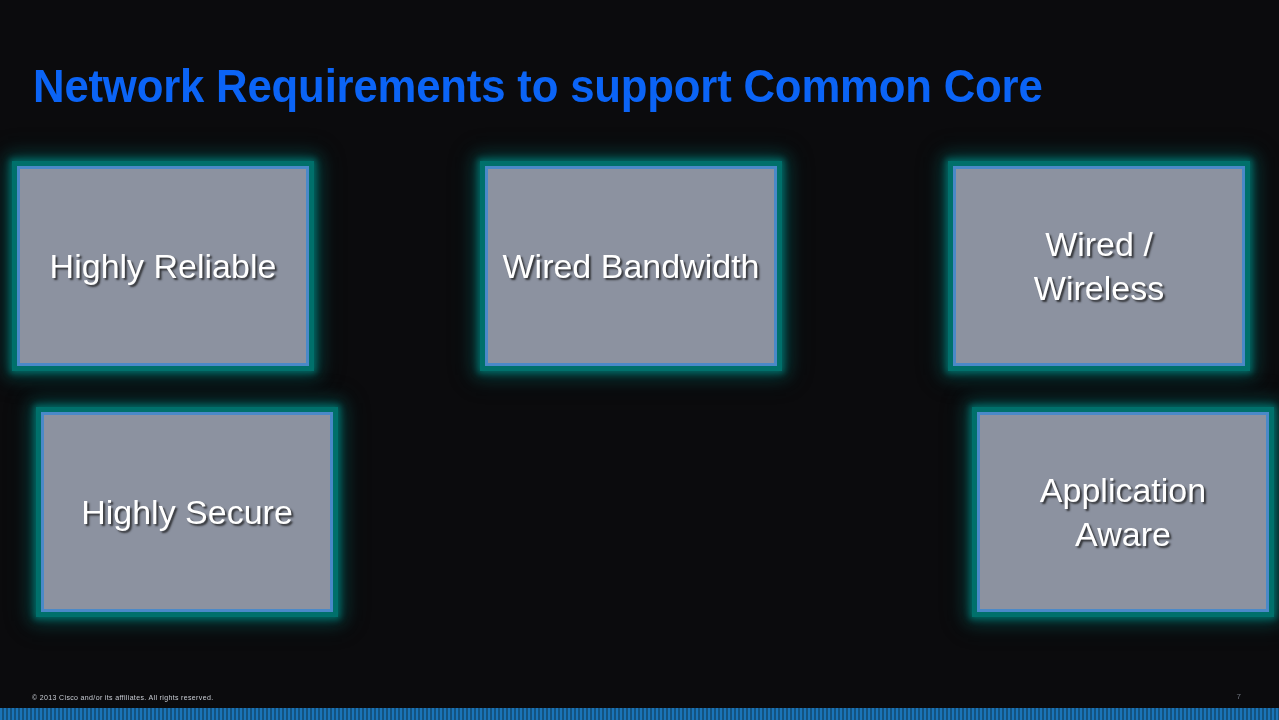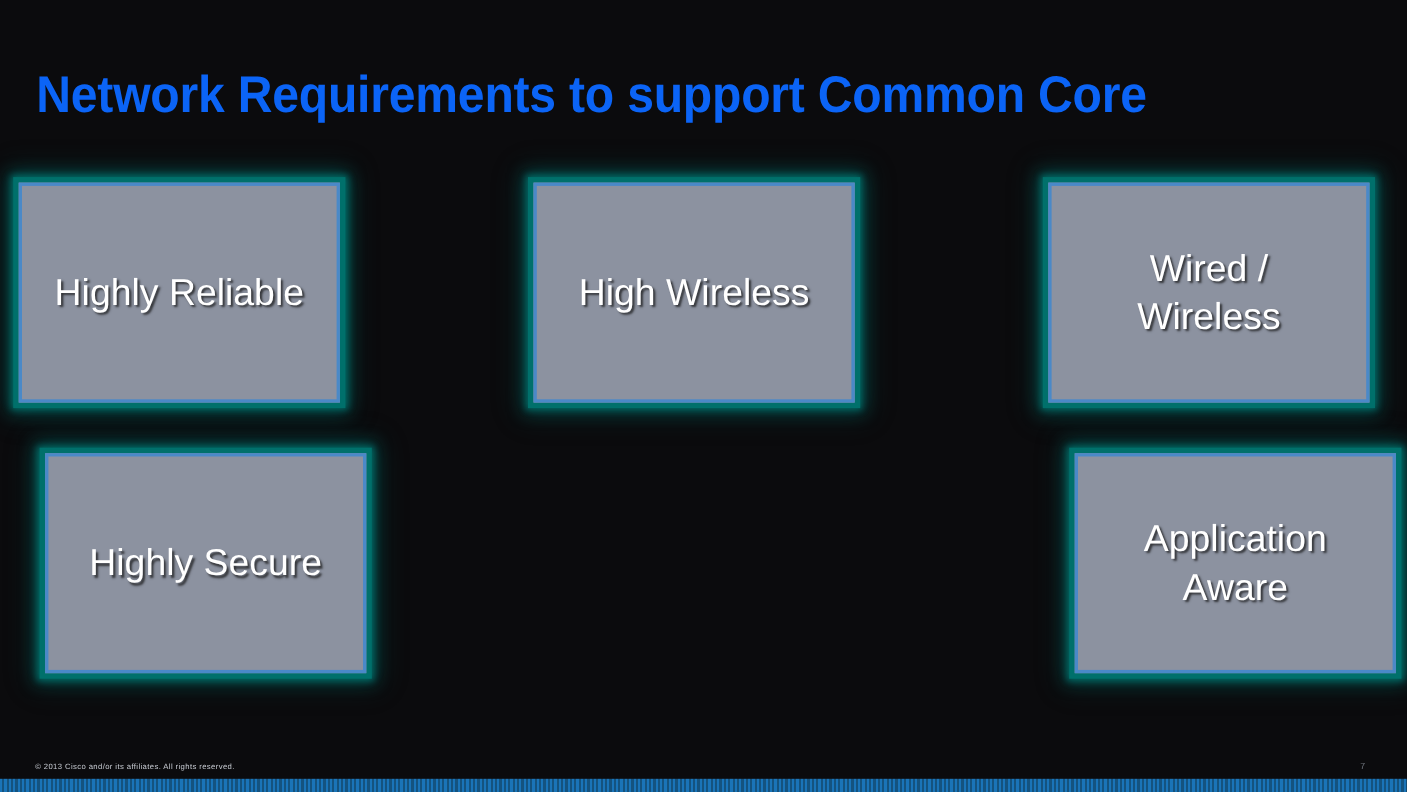--- a/index.html
+++ b/index.html
@@ -129,21 +129,21 @@
 
     <div class="cell">
       <div class="box">
         <span class="box-label">Highly Reliable</span>
       </div>
     </div>
 
 
     <div class="cell">
       <div class="box">
-        <span class="box-label">High Wireless</span>
+        <span class="box-label">Wired Bandwidth</span>
       </div>
     </div>
 
     <div class="cell">
       <div class="box">
         <span class="box-label">Wired /
 Wireless</span>
       </div>
     </div>
 

